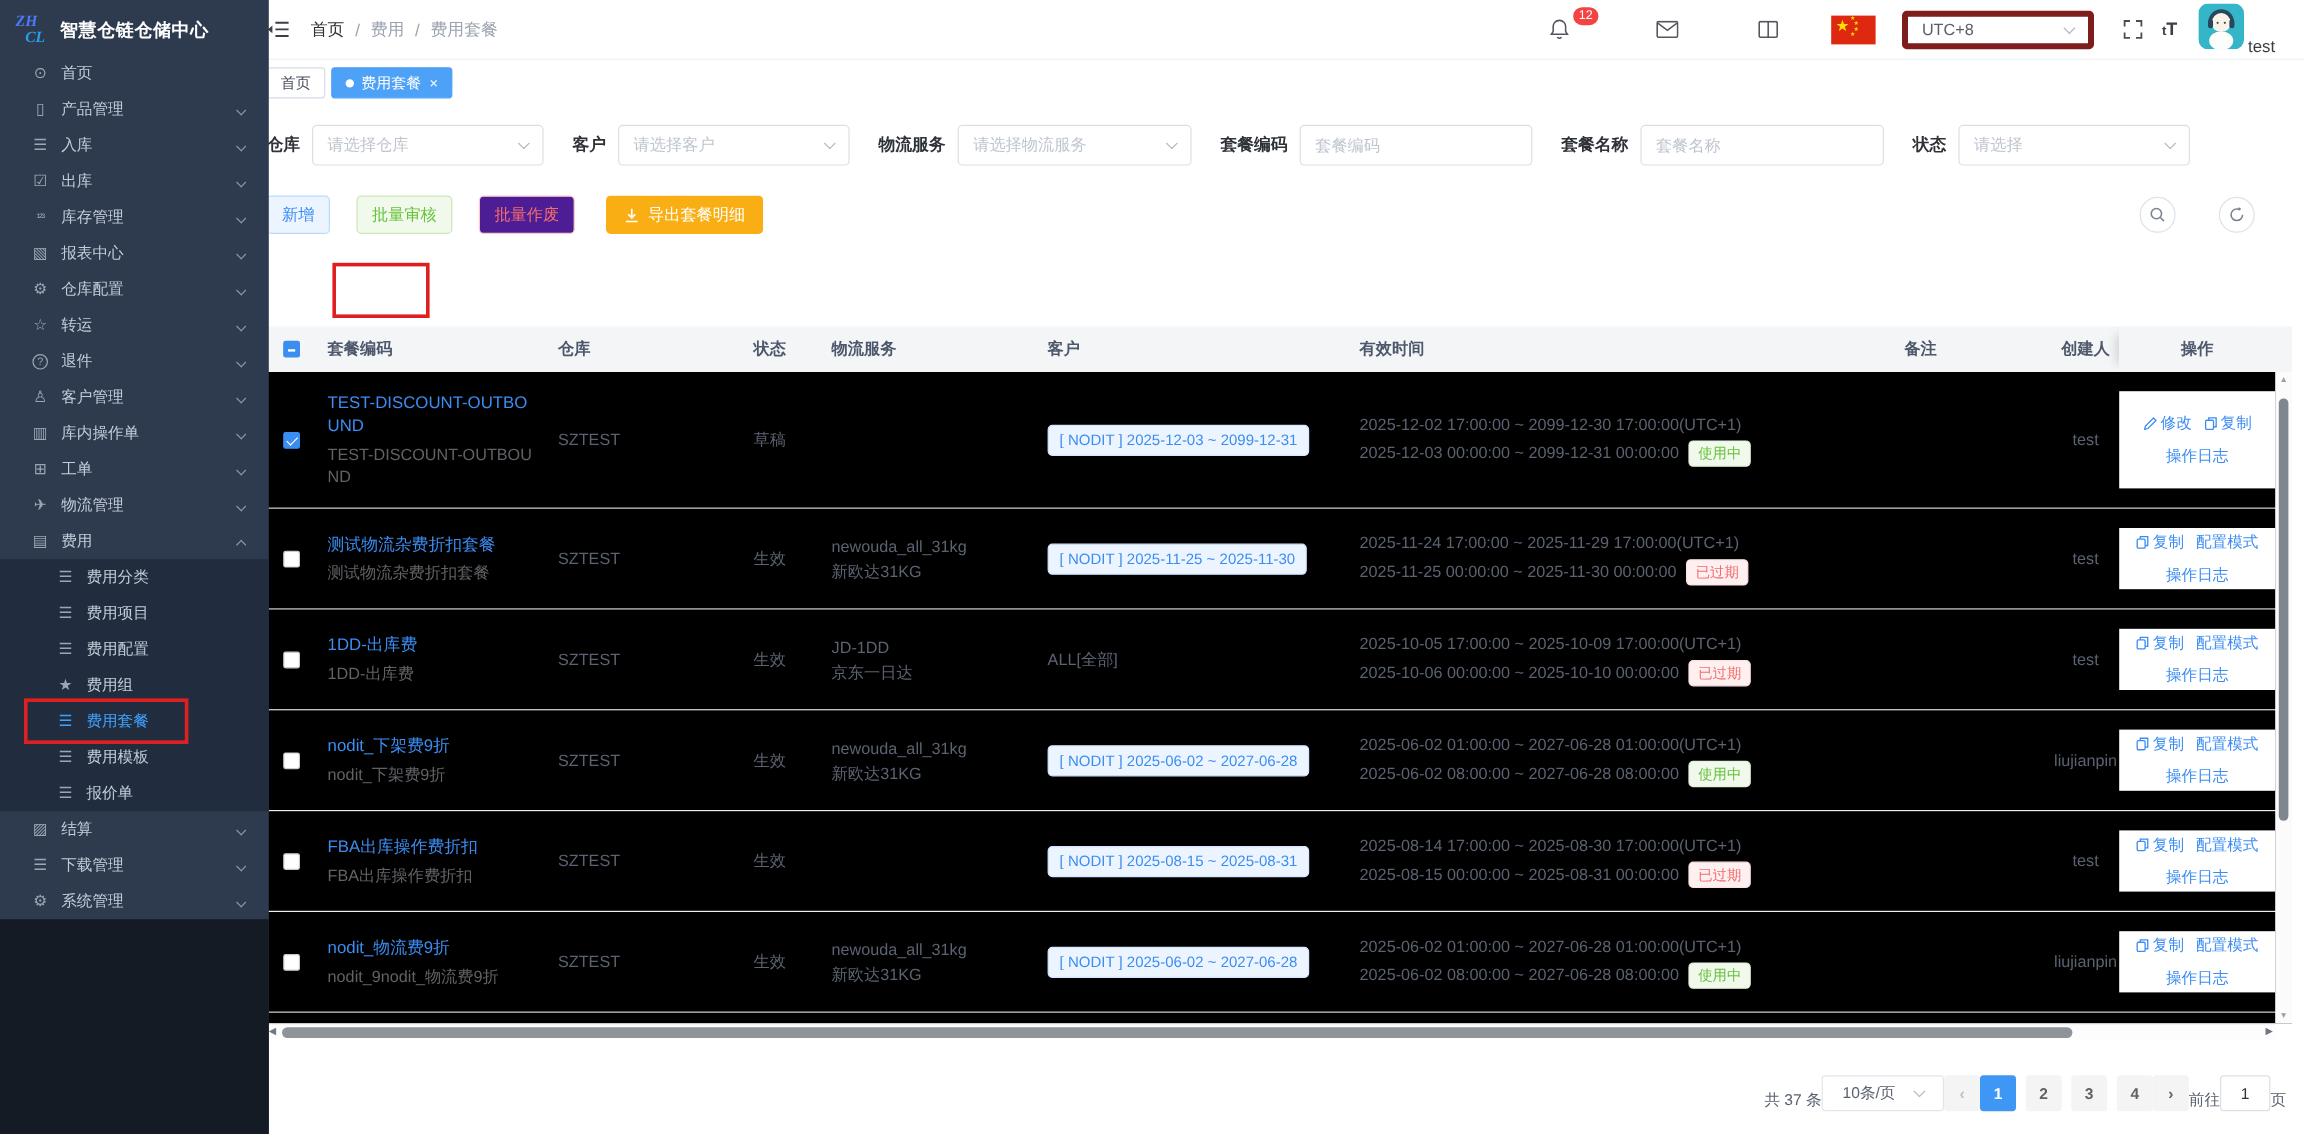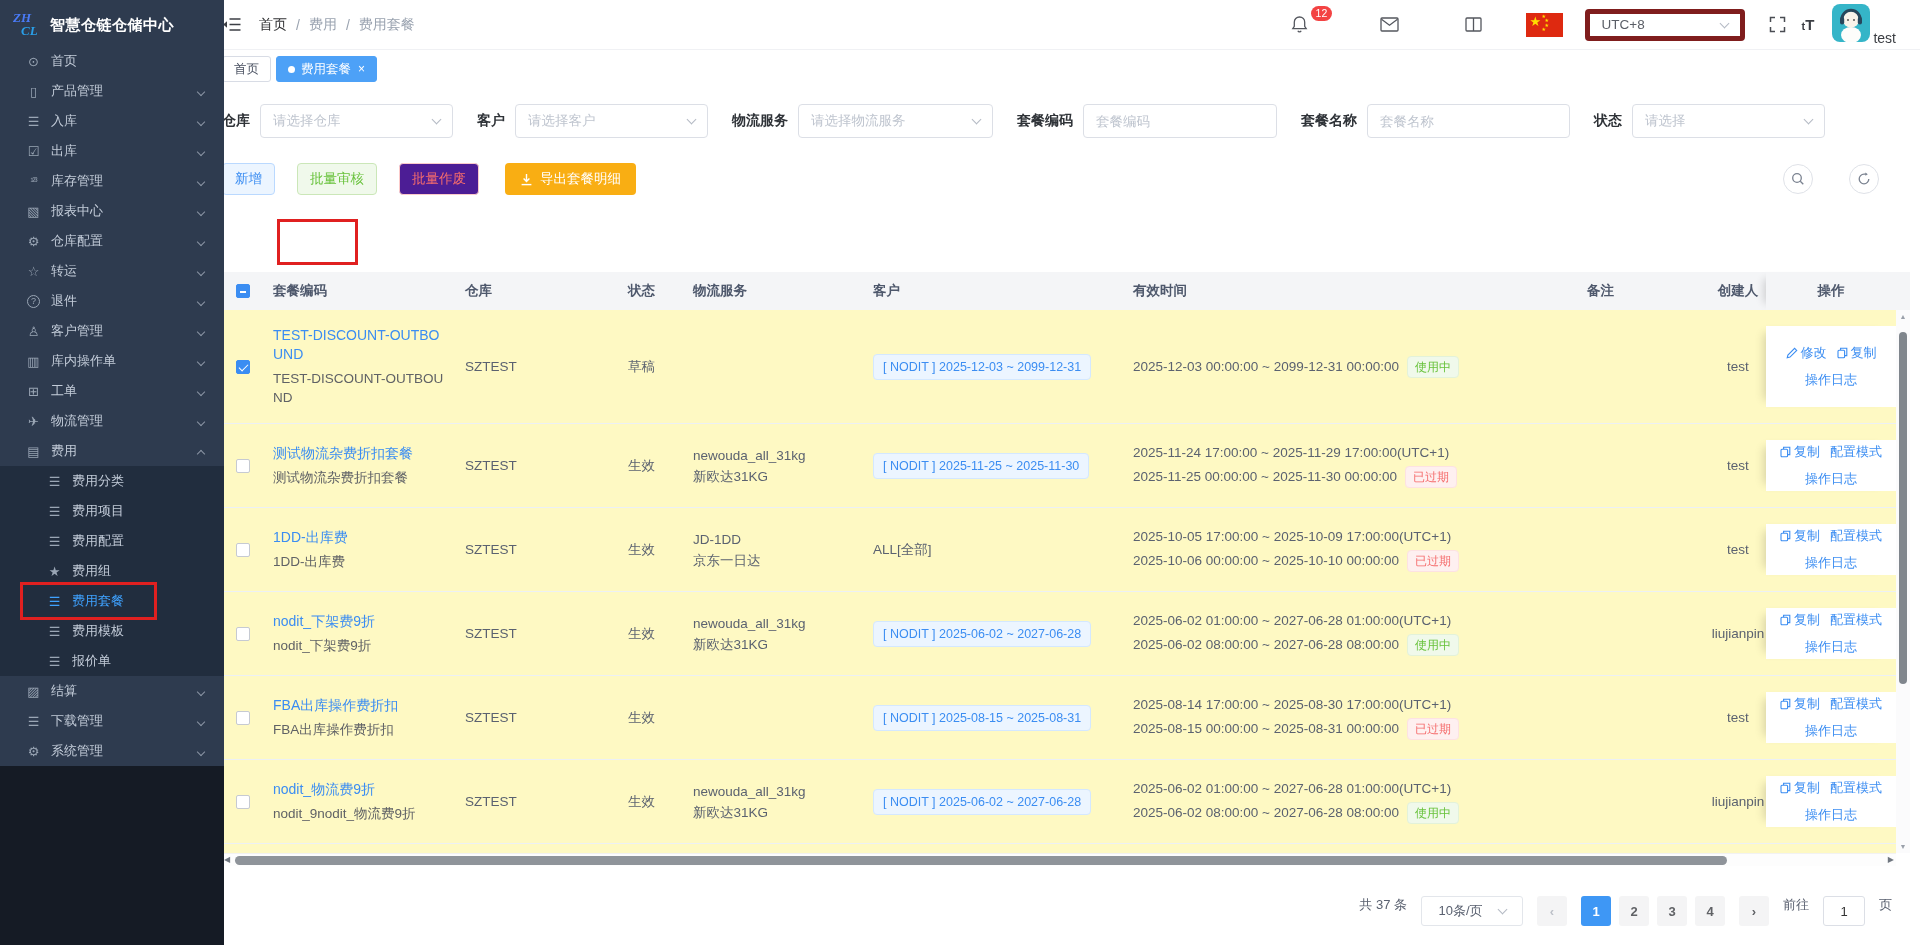--- a/index.html
+++ b/index.html
@@ -86,21 +86,21 @@
   .c2{width:172px;padding:0 9px;flex:none}
   .c3{width:56px;flex:none}
   .c4{width:180px;padding:0 9px;flex:none}
   .c5{width:262px;padding:0 9px;flex:none}
   .c6{width:452px;padding:0 7px;flex:none}
   .c7{width:132px;padding:0 9px;flex:none}
   .c8{width:56px;text-align:center;overflow:hidden;white-space:nowrap;flex:none}
   .c9{width:130px;text-align:center;flex:none}
   .thead .c9{align-self:stretch;display:flex;align-items:center;justify-content:center;box-shadow:-9px 0 9px -7px rgba(0,0,0,.16)}
   .tbody{height:543px;overflow:hidden;position:relative;font-size:13.5px}
-  .trow{display:flex;align-items:center;border-bottom:1px solid #ecf0f5;padding:16px 0;background:#fef9c3}
+  .trow{display:flex;align-items:center;border-bottom:1px solid #ecf0f5;padding:16px 0;background:#000000}
   .cgrey{color:#5b6270}
   .link{color:#3b8df2;font-size:14px;cursor:pointer;word-break:break-all;line-height:19px}
   .name{color:#606266;word-break:break-all;line-height:19px;margin-top:5px}
   .lline{line-height:21px}
   .pill{display:inline-block;background:#ecf5ff;border:1px solid #d4e8ff;color:#3b8df2;font-size:12.5px;padding:5px 9px;border-radius:4px;line-height:14px;white-space:nowrap}
   .badge2{display:inline-block;font-size:12px;padding:3px 7px;border-radius:4px;margin-left:8px;line-height:14px}
   .badge2.g{background:#f0f9eb;color:#67c23a;border:1px solid #e3f2d9}
   .badge2.r{background:#fef0f0;color:#f56c6c;border:1px solid #fde2e2}
   .tline{line-height:20px;margin:3px 0;display:flex;align-items:center;white-space:nowrap}
   .c9.ops{align-self:stretch;display:flex;flex-direction:column;align-items:center;justify-content:center;gap:9px;background:#fff;box-shadow:-9px 0 9px -7px rgba(0,0,0,.16)}
@@ -111,21 +111,21 @@
   .cb.checked::after{content:"";position:absolute;left:4px;top:1px;width:4px;height:8px;border-right:1.6px solid #fff;border-bottom:1.6px solid #fff;transform:rotate(45deg)}
   .cb.ind::after{content:"";position:absolute;left:3px;top:6px;width:6px;height:2px;background:#fff}
   .vscroll{position:absolute;right:0;top:38px;height:543px;width:14px;background:#fbfbfc}
   .vthumb{position:absolute;left:3px;top:22px;width:8px;height:352px;background:#80868d;border-radius:4px}
   .varrow{position:absolute;left:0;width:14px;text-align:center;font-size:7px;color:#9aa0aa}
   .hscroll{position:absolute;left:0;right:14px;bottom:0;height:13px;background:#fdfdfd;border-top:1px solid #f2f2f2}
   .hthumb{position:absolute;left:13px;top:2px;height:9px;width:1492px;background:#8f949a;border-radius:5px}
   .harrow{position:absolute;top:1px;font-size:8px;color:#707780}
 
   
-  .pager{position:absolute;right:28px;top:896px;display:flex;align-items:flex-start;gap:14px;font-size:13px;color:#5a6170}
+  .pager{position:absolute;right:15px;top:896px;display:flex;align-items:flex-end;gap:0;font-size:13px;color:#5a6170}
   .psize{width:102px;height:30px;border:1px solid #e3e6eb;border-radius:3px;display:flex;align-items:center;justify-content:center;gap:16px;cursor:pointer}
   .pages{display:flex;gap:8px;align-items:center}
   .pbtn{min-width:30px;height:30px;background:#f4f4f5;border-radius:3px;display:flex;align-items:center;justify-content:center;color:#606266;font-weight:600;font-size:13px;cursor:pointer;padding:0 4px}
   .pbtn.on{background:#3e97f5;color:#fff}
   .pbtn.prev{color:#bcc0c8}
   .goto-input{width:42px;height:30px;border:1px solid #dcdfe6;border-radius:3px;text-align:center;font-size:13px;color:#333;outline:none}
 </style>
 </head>
 <body>
 
@@ -430,20 +430,21 @@
           </div>
           <div class="c1">
             <div class="link">TEST-DISCOUNT-OUTBOUND</div>
             <div class="name">TEST-DISCOUNT-OUTBOUND</div>
           </div>
           <div class="c2 cgrey">SZTEST</div>
           <div class="c3 cgrey">草稿</div>
           <div class="c4 cgrey"></div>
           <div class="c5"><span class="pill">[ NODIT ] 2025-12-03 ~ 2099-12-31</span></div>
           <div class="c6 cgrey">
+            <div class="tline">2025-12-02 17:00:00 ~ 2099-12-30 17:00:00(UTC+1)</div>
             <div class="tline">
               <span>2025-12-03 00:00:00 ~ 2099-12-31 00:00:00</span>
               <span class="badge2 g">使用中</span>
             </div>
           </div>
           <div class="c7"></div>
           <div class="c8 cgrey">test</div>
           <div class="c9 ops">
             <div class="l1">
               <a><svg width="12" height="12" viewBox="0 0 12 12">

